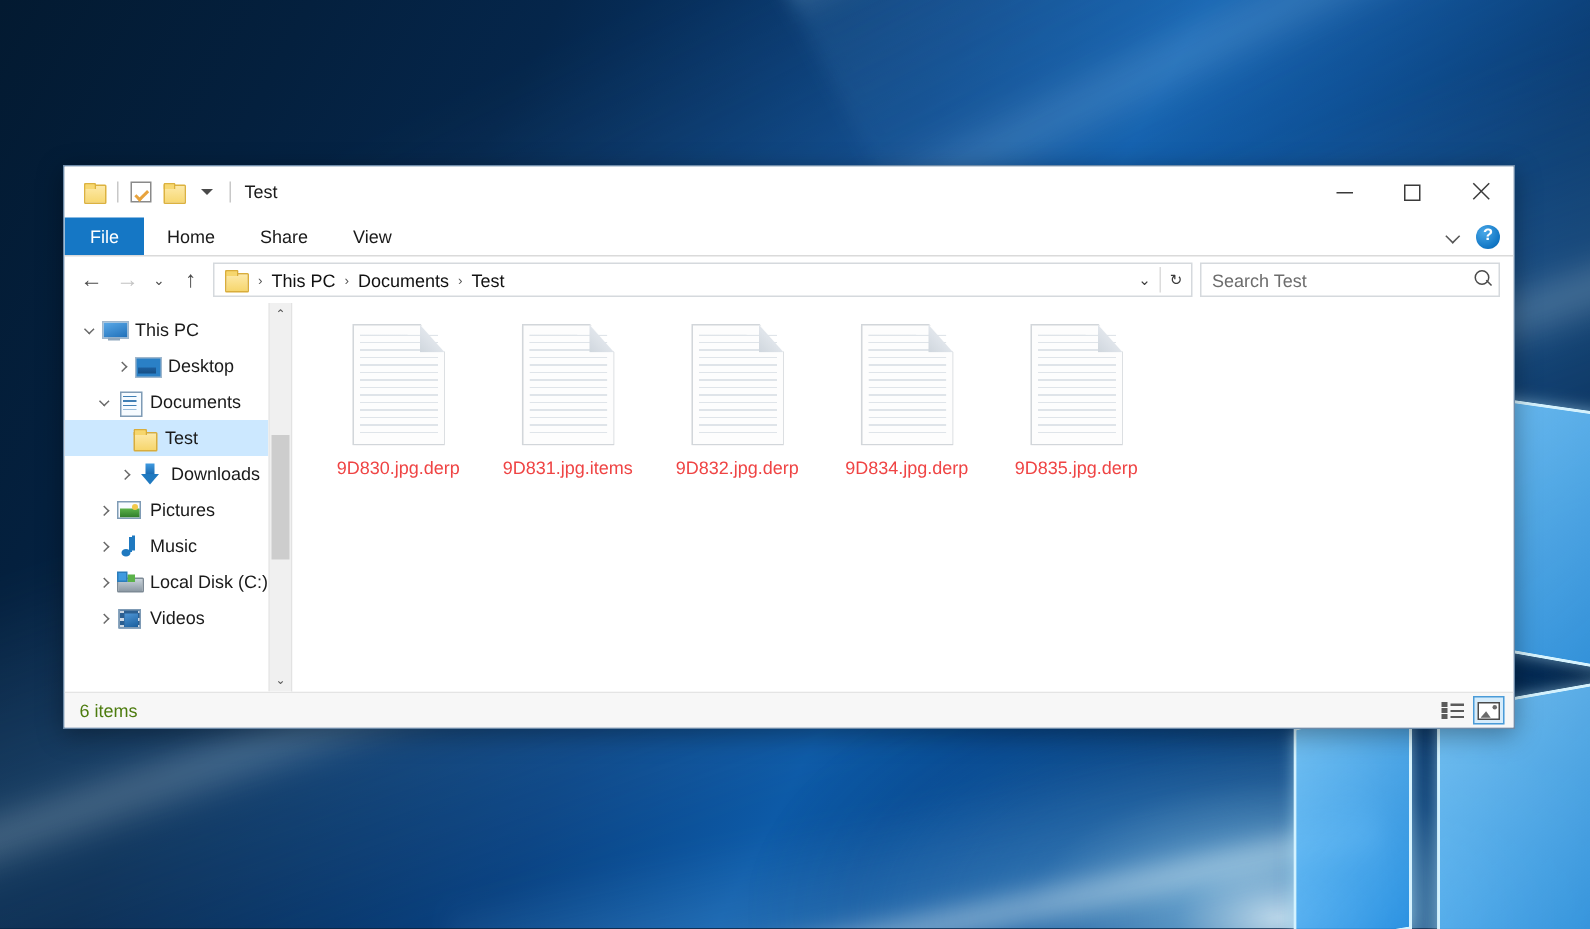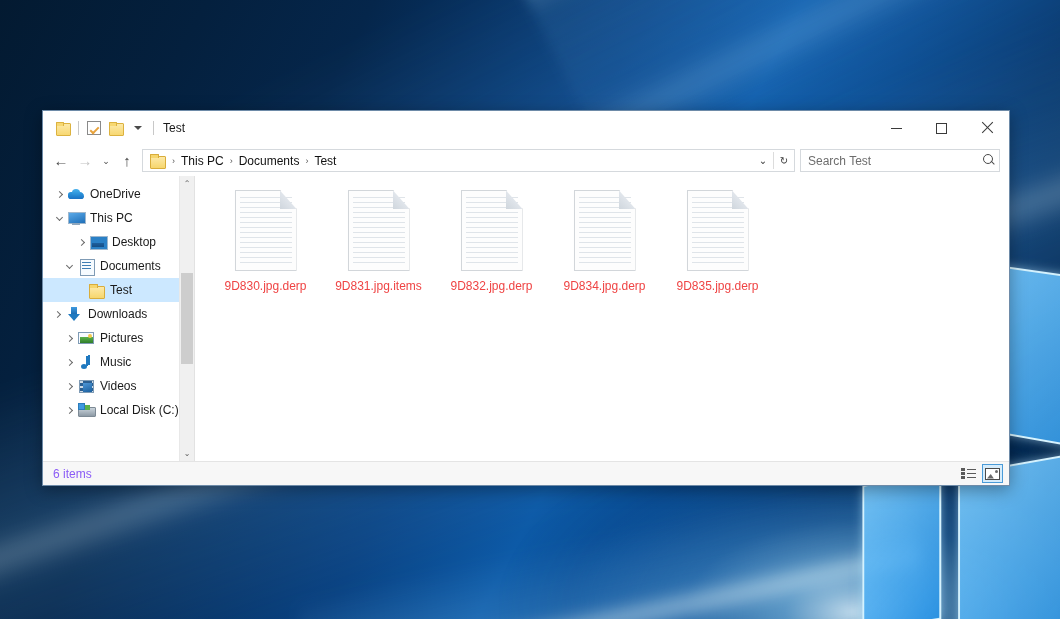--- a/index.html
+++ b/index.html
@@ -600,21 +600,21 @@
   }
 
   
   #statusbar {
     height: 24px; flex: 0 0 auto;
     background: #f7f7f7;
     border-top: 1px solid #e4e4e4;
     display: flex; align-items: center;
     padding: 0 6px 0 10px;
   }
-  #status-text { font-size: 12px; color: #8b5cf6; }
+  #status-text { font-size: 12px; color: #4d7c0f; }
   #viewbtns { margin-left: auto; display: flex; align-items: center; gap: 3px; }
   .viewbtn {
     width: 21px; height: 19px;
     display: flex; align-items: center; justify-content: center;
     border: 1px solid transparent;
     cursor: default;
   }
   .viewbtn.active {
     border: 1px solid #4a9bd8;
     background: #d6ecfb;
@@ -699,20 +699,30 @@
       </div>
       <div class="wc">
         <span class="wc-max"></span>
       </div>
       <div class="wc close">
         <span class="wc-x"></span>
       </div>
     </div>
   </div>
 
+  <div id="ribbon">
+    <div class="rtab file">File</div>
+    <div class="rtab">Home</div>
+    <div class="rtab">Share</div>
+    <div class="rtab">View</div>
+    <div id="ribbon-right">
+      <span class="chev-down"></span>
+      <span id="help-icon">?</span>
+    </div>
+  </div>
 
   <div id="addrrow">
     <div class="navbtn">←</div>
     <div class="navbtn dim">→</div>
     <div class="navbtn small">⌄</div>
     <div class="navbtn">↑</div>
 
     <div id="addrbox">
       <div id="crumbs">
         <span class="navicon">
@@ -736,29 +746,20 @@
       <input id="search-input" type="text" placeholder="Search Test" style="">
       <span class="mag"></span>
     </div>
   </div>
 
   <div id="wbody">
 
     <div id="navpane">
       <div id="navlist">
 
-        <div class="navitem" style="padding-left:8px">
-          <span class="twisty collapsed">
-              <i></i>
-            </span>
-          <span class="navicon">
-              <span class="ic-onedrive"></span>
-            </span>
-          <span class="navlabel">OneDrive</span>
-        </div>
 
         <div class="navitem" style="padding-left:8px">
           <span class="twisty expanded">
               <i></i>
             </span>
           <span class="navicon">
               <span class="ic-pc"></span>
             </span>
           <span class="navlabel">This PC</span>
         </div>
@@ -783,21 +784,21 @@
           <span class="navlabel">Documents</span>
         </div>
 
         <div class="navitem selected" style="padding-left:44px">
           <span class="navicon">
               <span class="ic-folder"></span>
             </span>
           <span class="navlabel">Test</span>
         </div>
 
-        <div class="navitem" style="padding-left:6px">
+        <div class="navitem" style="padding-left:32px">
           <span class="twisty collapsed">
               <i></i>
             </span>
           <span class="navicon">
               <span class="ic-down"></span>
             </span>
           <span class="navlabel">Downloads</span>
         </div>
 
         <div class="navitem" style="padding-left:18px">
@@ -818,33 +819,33 @@
               <span class="ic-music"></span>
             </span>
           <span class="navlabel">Music</span>
         </div>
 
         <div class="navitem" style="padding-left:18px">
           <span class="twisty collapsed">
               <i></i>
             </span>
           <span class="navicon">
-              <span class="ic-video"></span>
-            </span>
-          <span class="navlabel">Videos</span>
+              <span class="ic-disk"></span>
+            </span>
+          <span class="navlabel">Local Disk (C:)</span>
         </div>
 
         <div class="navitem" style="padding-left:18px">
           <span class="twisty collapsed">
               <i></i>
             </span>
           <span class="navicon">
-              <span class="ic-disk"></span>
-            </span>
-          <span class="navlabel">Local Disk (C:)</span>
+              <span class="ic-video"></span>
+            </span>
+          <span class="navlabel">Videos</span>
         </div>
 
       </div>
 
       <div id="navscroll">
         <div class="sb-arrow">⌃</div>
         <div id="sb-track">
           <div id="sb-thumb"></div>
         </div>
         <div class="sb-arrow">⌄</div>

